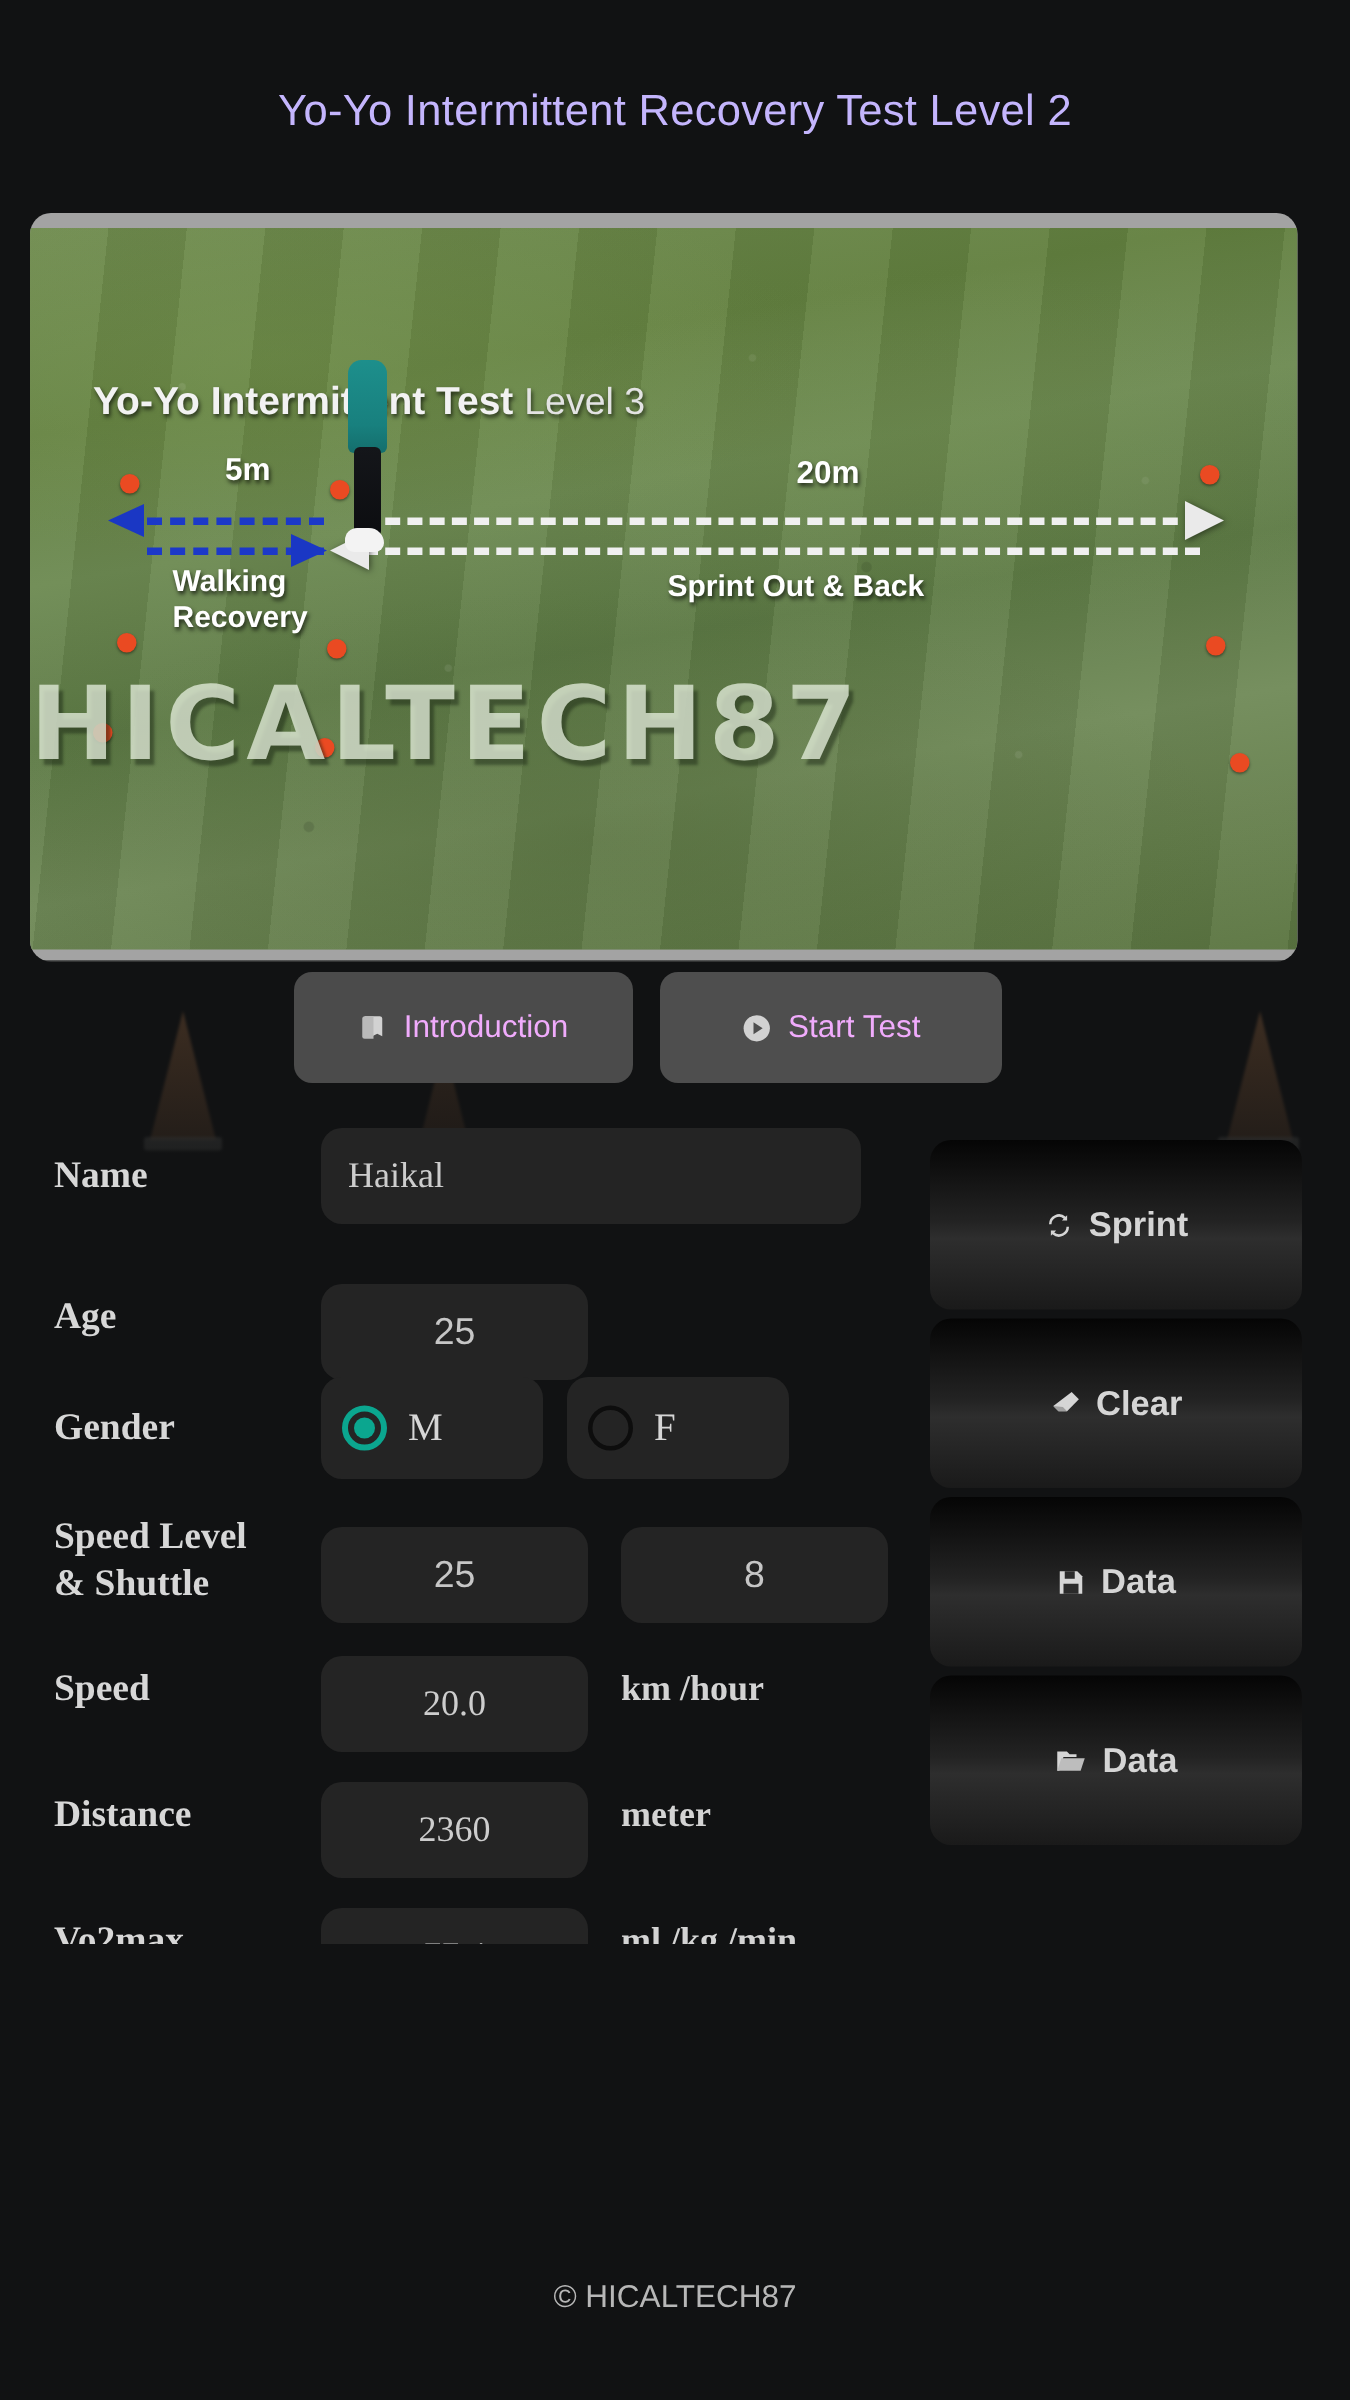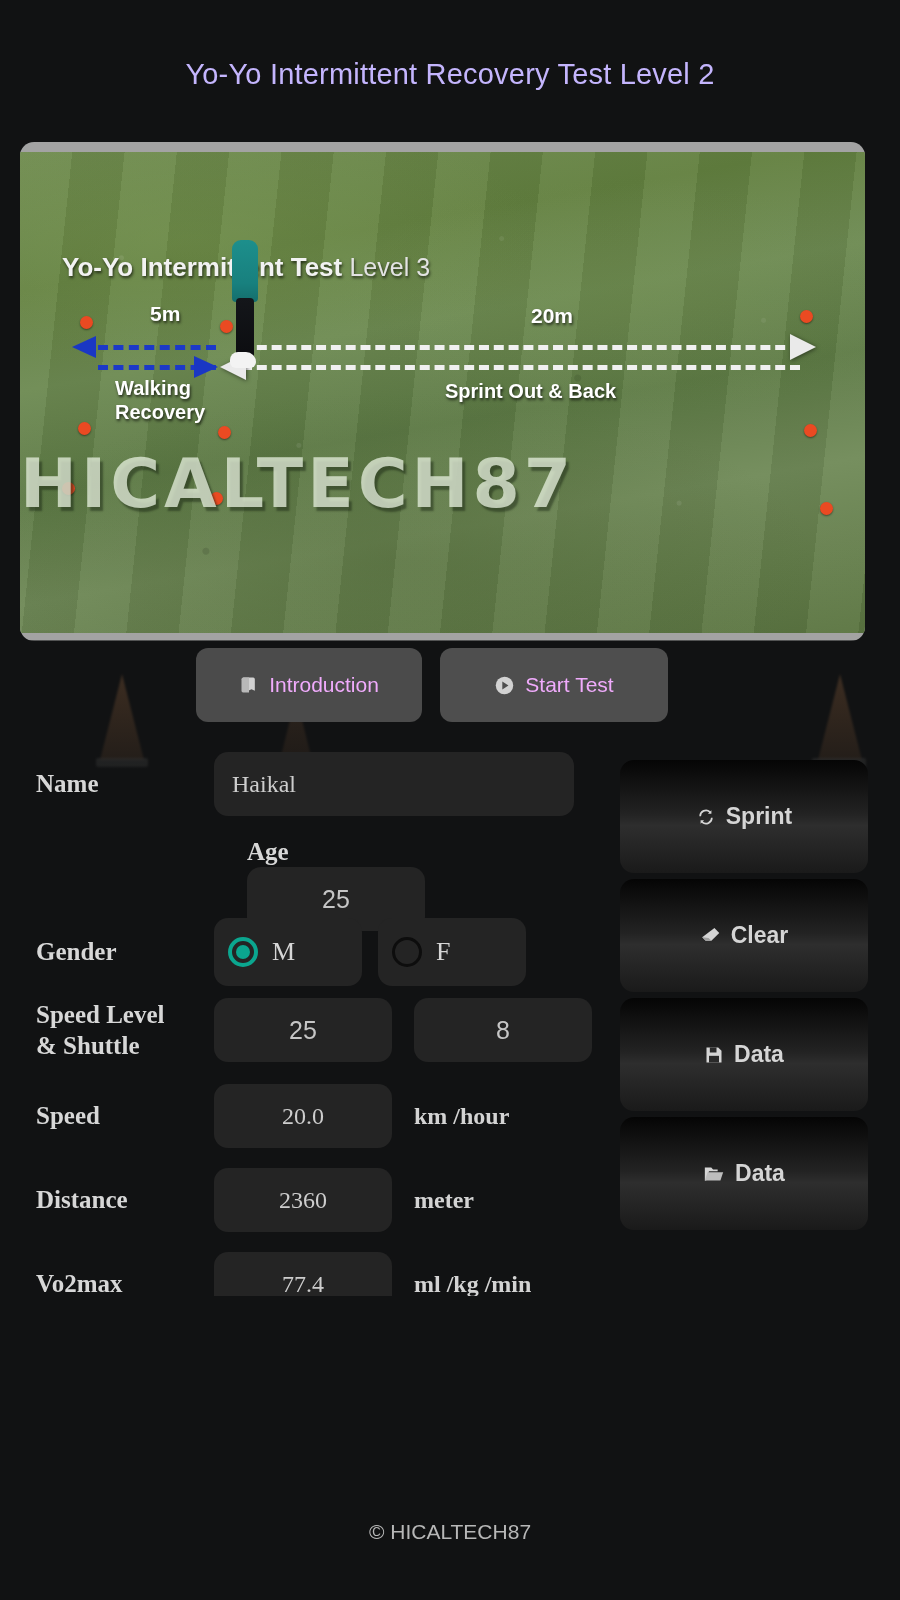--- a/index.html
+++ b/index.html
@@ -226,21 +226,21 @@
     color: #d7d7d7;
     line-height: 1.25;
   }
   .field {
     background: #242424;
     border-radius: 14px;
     color: #cfcfcf;
     display:flex; align-items:center;
     border:none;
   }
-  .field.center { justify-content:center; }
+  .field.center { justify-content:center;margin-top:20px; }
   .val {
     font-family: "Liberation Serif", serif;
     font-size: 24px;
     color: #cdcdcd;
   }
   .val.sans { font-family: "Liberation Sans", sans-serif; font-size:25px; color:#c6c6c6; }
   .unit {
     font-family: "Liberation Serif", serif;
     font-weight: bold;
     font-size: 24px;
@@ -383,21 +383,21 @@
 
   <div class="form-area">
 
     <div class="row" style="top: 12px;">
       <div class="label">Name</div>
       <div class="field f-name">
         <span class="val">Haikal</span>
       </div>
     </div>
 
-    <div class="row" style="top: 96px; flex-direction: column;">
+    <div class="row" style="top: 96px;">
       <div class="label">Age</div>
       <div class="field f-num center">
         <span class="val sans">25</span>
       </div>
     </div>
 
     <div class="row" style="top: 178px;">
       <div class="label">Gender</div>
       <div class="field f-gender">
         <span class="radio-outer">

